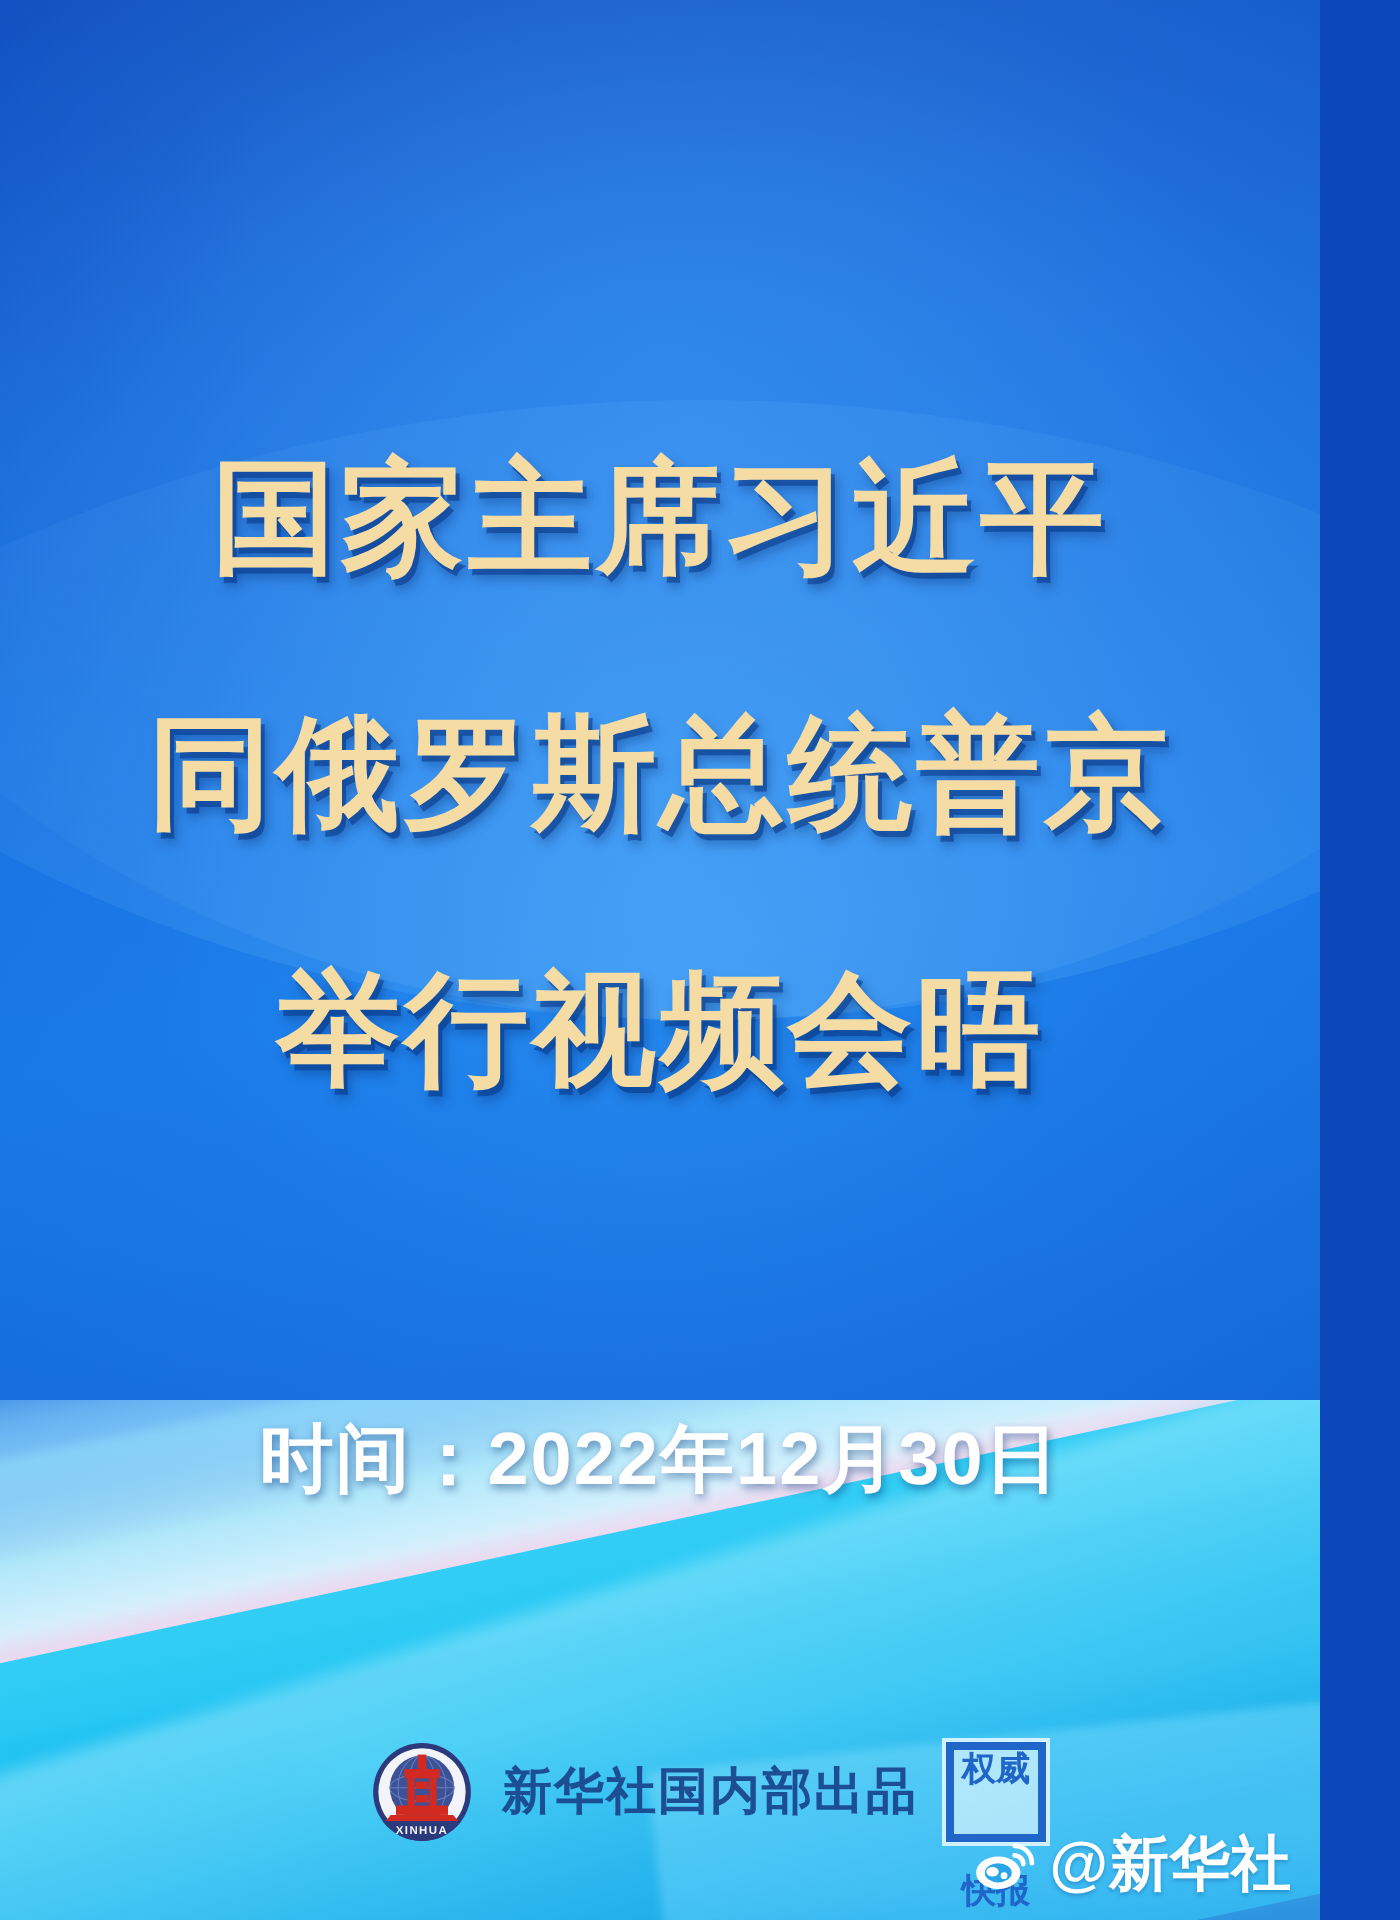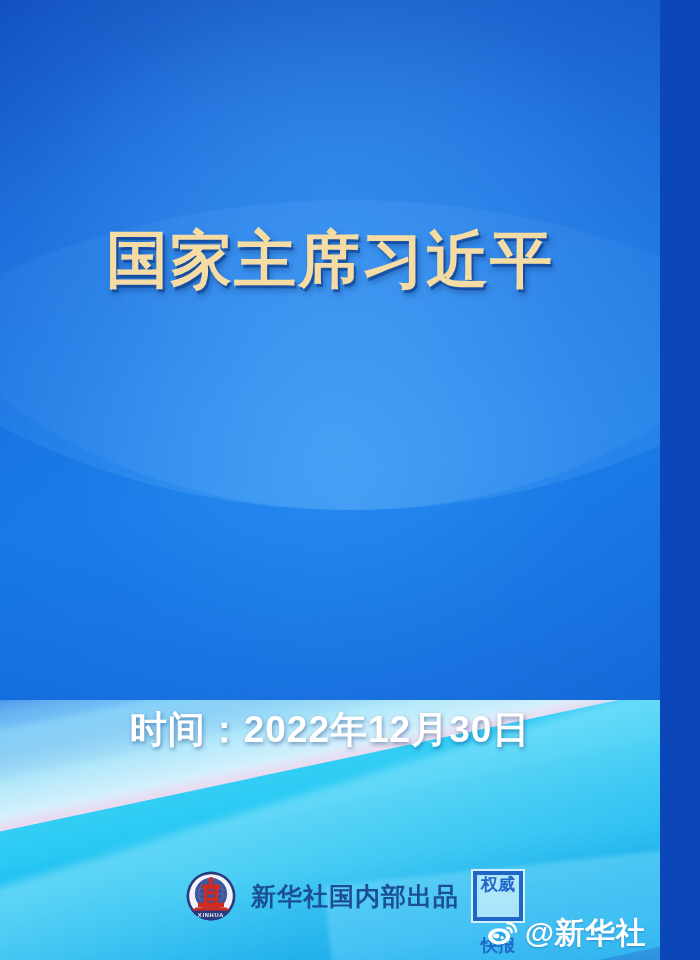--- a/index.html
+++ b/index.html
@@ -235,20 +235,22 @@
 <body>
 
 <div id="poster">
 
   <div class="arc arc-a"></div>
   <div class="arc arc-b"></div>
   <div class="arc arc-c"></div>
 
   <div class="headline">
     <span class="hl-line">国家主席习近平</span>
+    <span class="hl-line">同俄罗斯总统普京</span>
+    <span class="hl-line">举行视频会晤</span>
   </div>
 
   <div class="date-row">
     <span class="date-text">时间：2022年12月30日</span>
   </div>
 
   <div class="ribbons">
     <div class="band band-1"></div>
     <div class="band band-2"></div>
     <div class="band band-7"></div>

